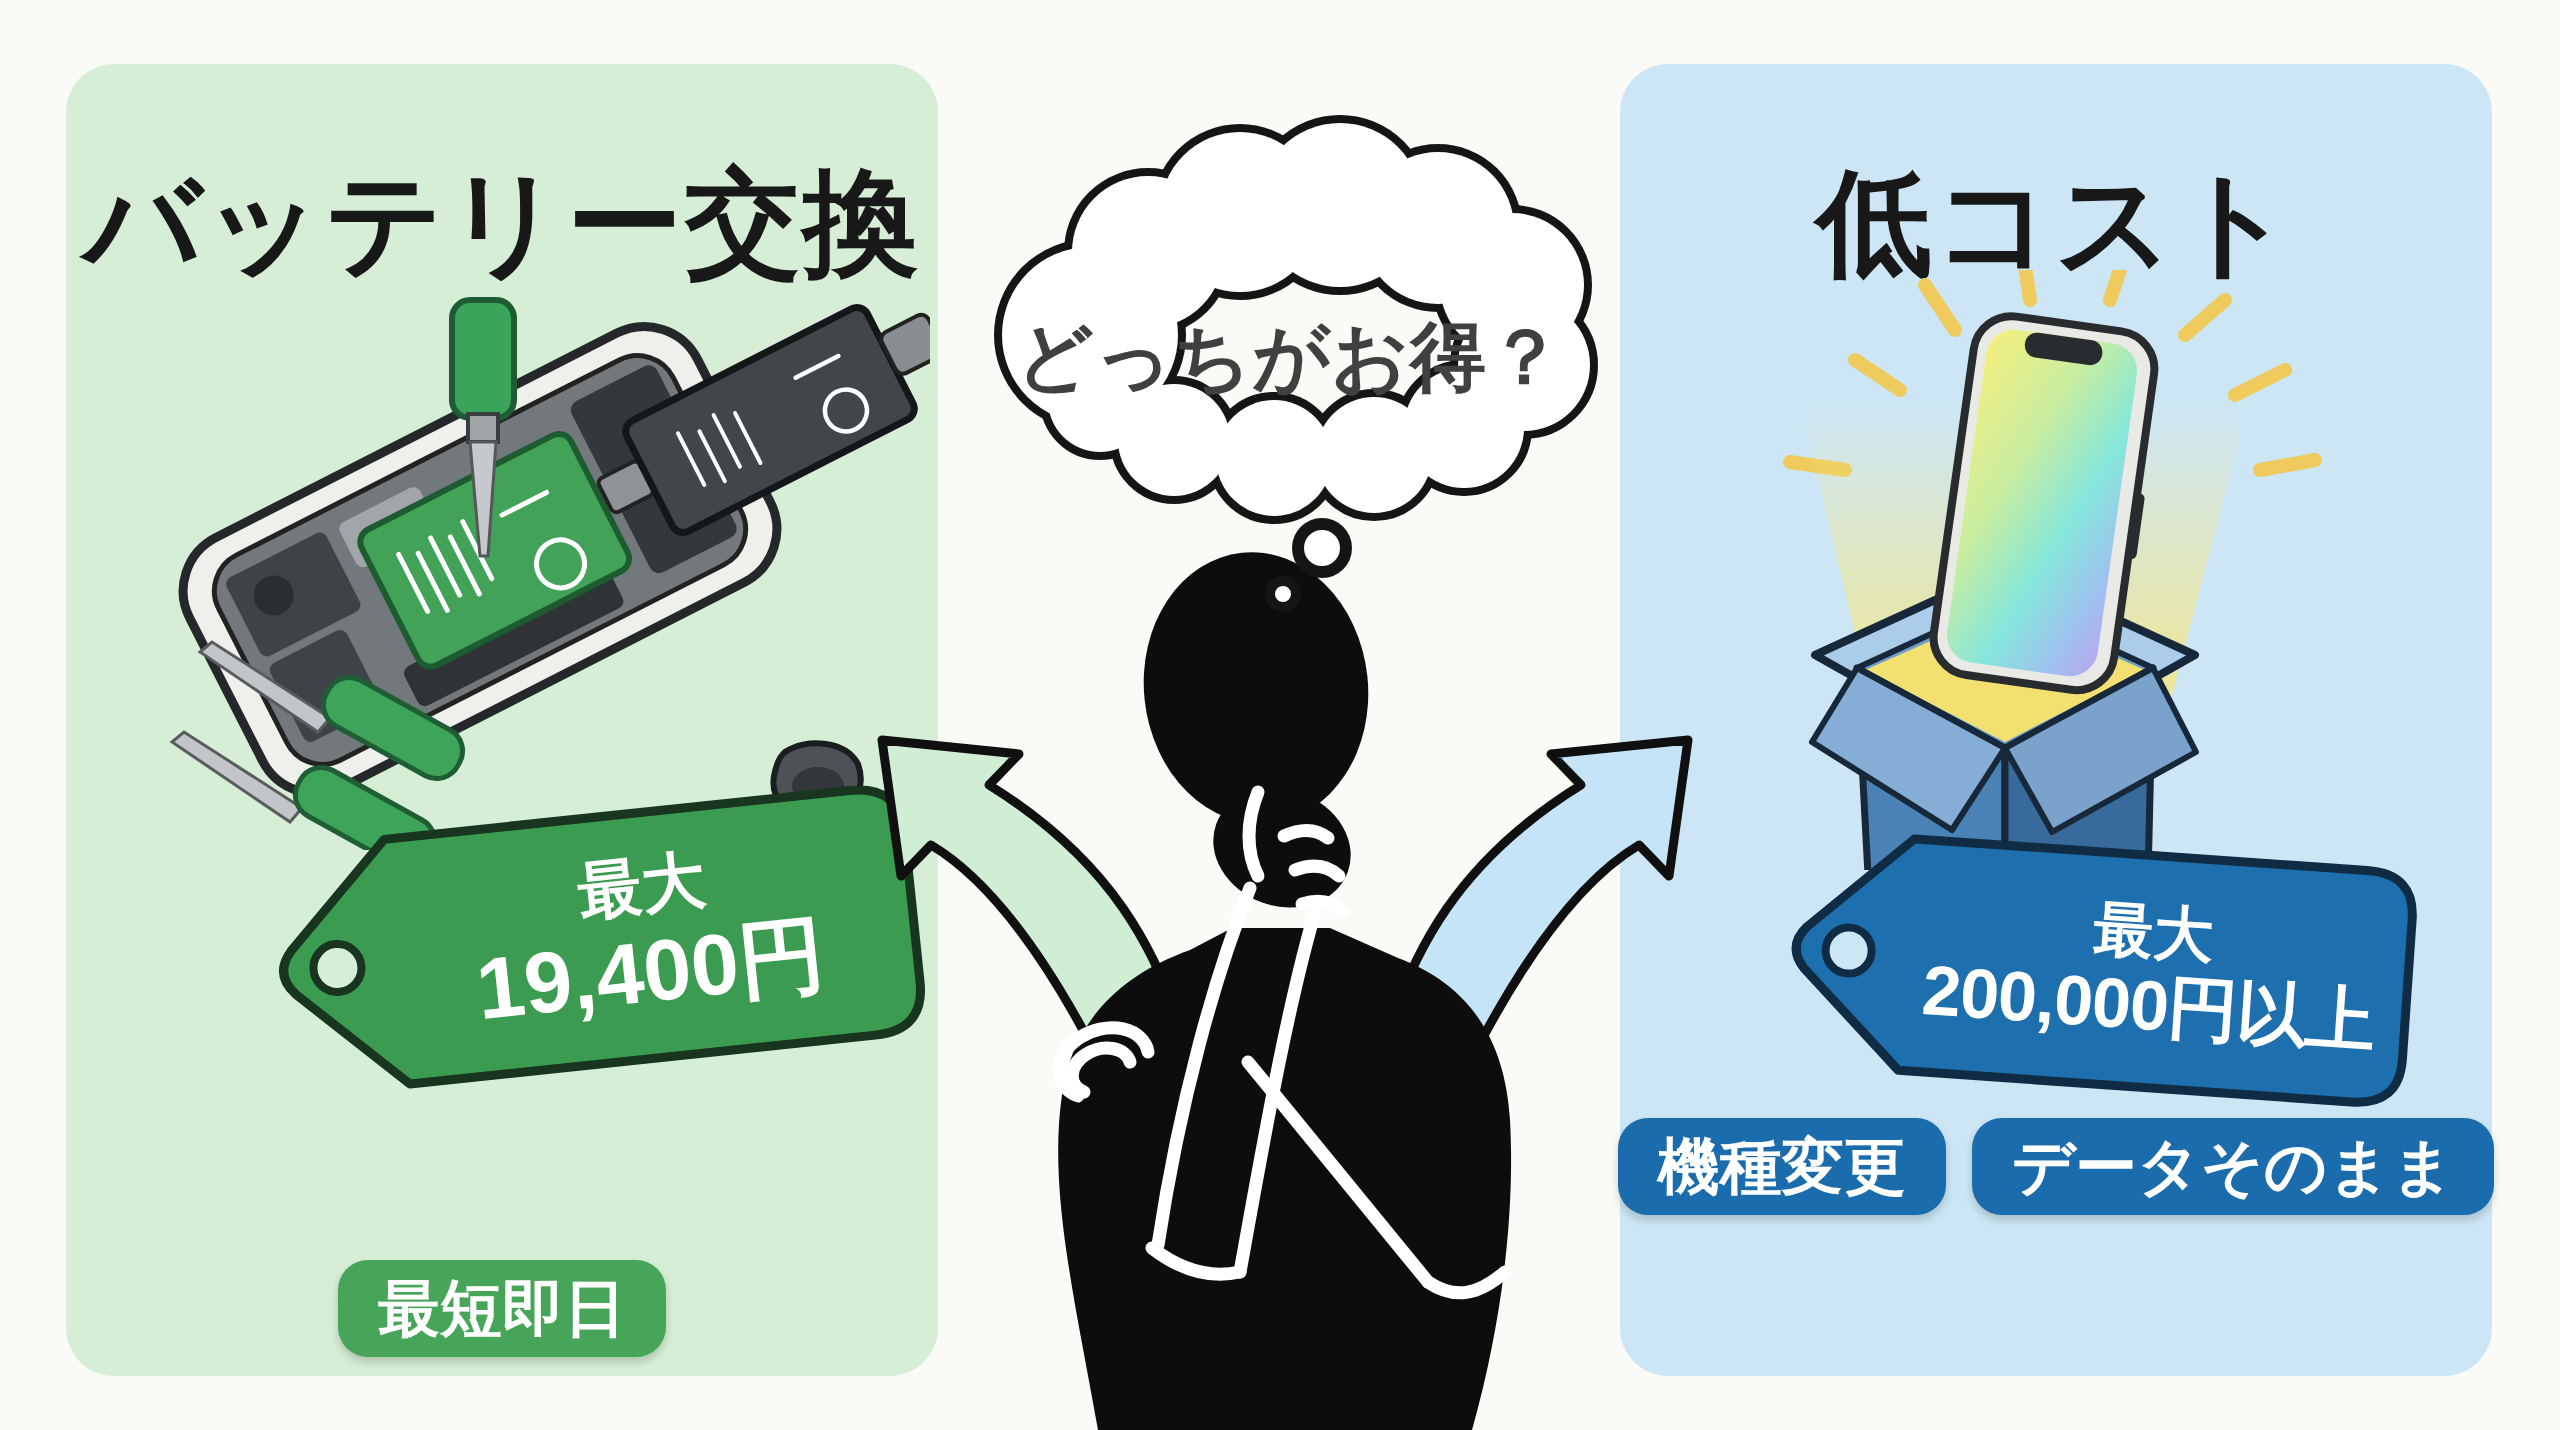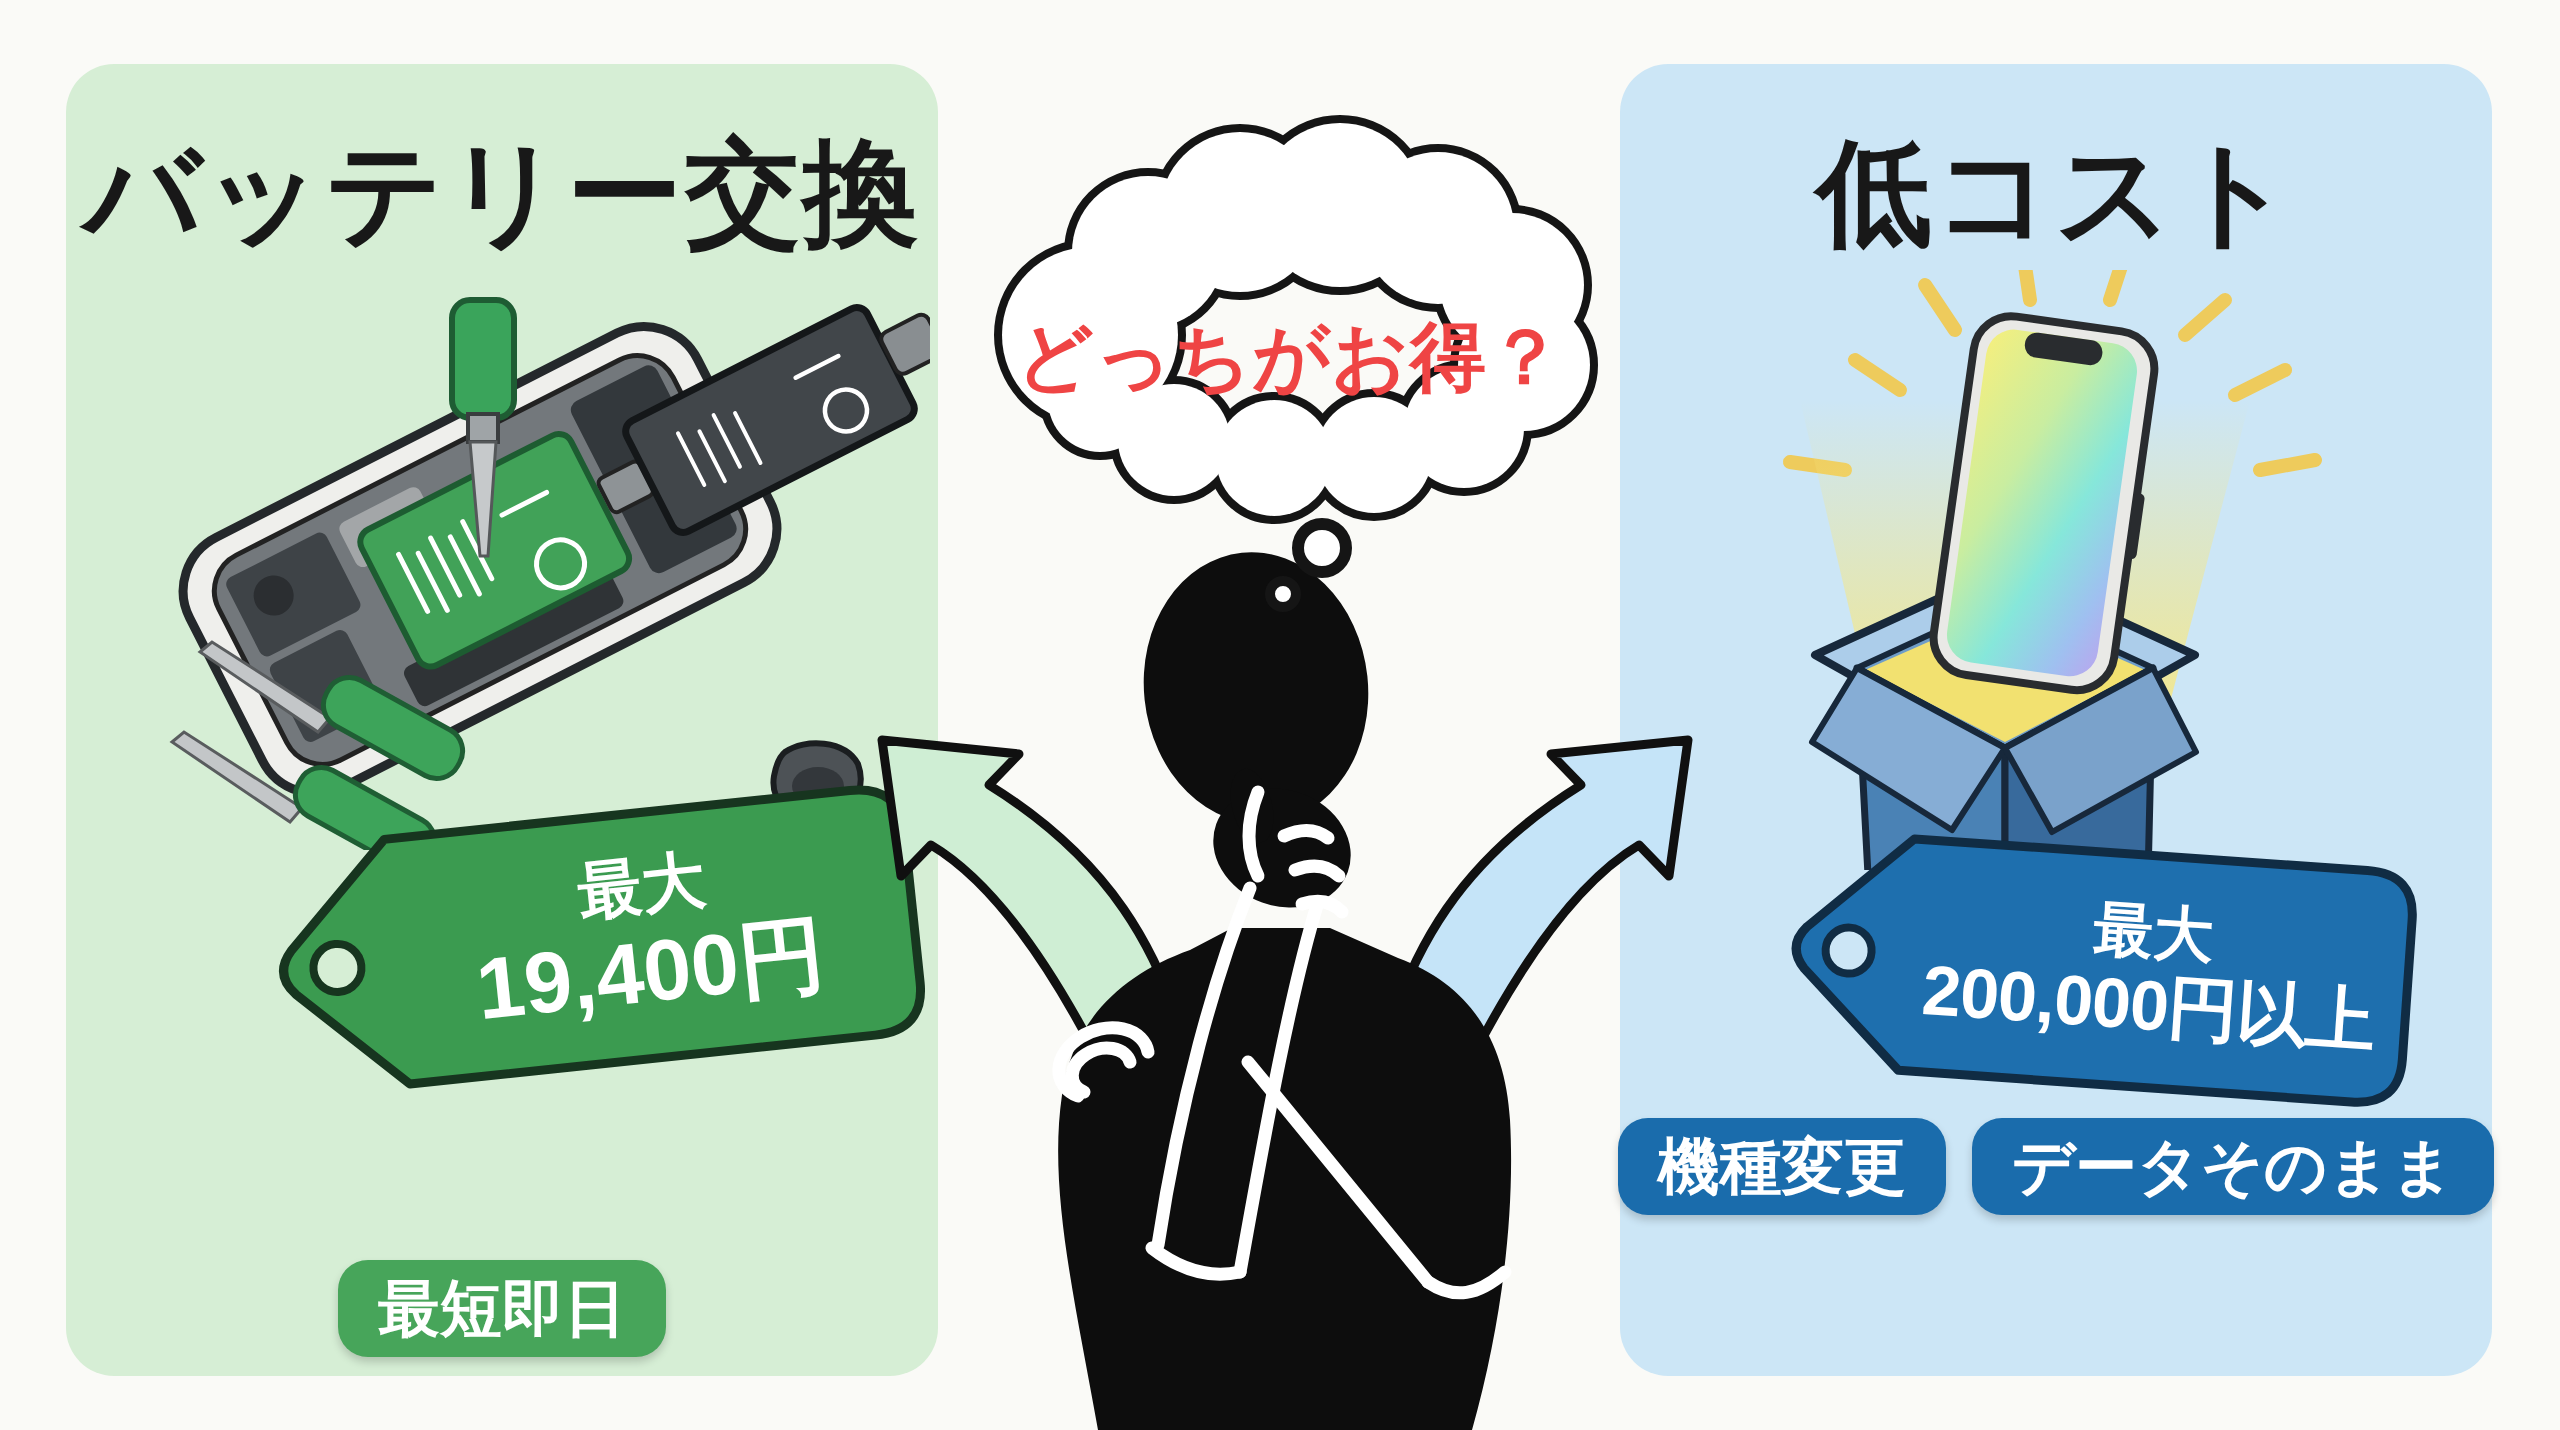--- a/index.html
+++ b/index.html
@@ -1,21 +1,21 @@
 <!DOCTYPE html>
 <html style="--page-bg: #fafaf7; --person: #0d0d0d; --left-bg: #d6eed5; --left-accent: #47a55a; --left-tag: #3b9b50; --left-arrow: #cfeed4; --right-bg: #cce6f6; --right-accent: #1a6cac; --right-tag: #1e6fae; --right-arrow: #c5e4f8;"><head>
 <meta charset="utf-8">
 <style>
   html,body{margin:0;padding:0;}
   body{font-family:"Liberation Sans","DejaVu Sans",sans-serif;}
   .canvas{position:relative;width:2560px;height:1430px;background:var(--page-bg,#fafaf7);overflow:hidden;}
   .panel{position:absolute;top:64px;width:872px;height:1312px;border-radius:48px;}
   .panel.left{left:66px;background:var(--left-bg,#d6eed5);}
   .panel.right{left:1620px;background:var(--right-bg,#cce6f6);}
-  .panel-title{position:absolute;top:130px;width:872px;text-align:center;font-size:116px;line-height:1.1;
+  .panel-title{position:absolute;top:160px;width:872px;text-align:center;font-size:116px;line-height:1.1;
     font-weight:900;color:#181818;letter-spacing:2px;}
   .panel-title.left{left:66px;}
   .panel-title.right{left:1620px;}
   .illo{position:absolute;}
   .tag{position:absolute;}
   .tag svg{position:absolute;left:0;top:0;}
   .tag-text{position:absolute;left:120px;right:14px;top:0;bottom:0;display:flex;flex-direction:column;
     align-items:center;justify-content:center;color:#ffffff;font-weight:900;text-align:center;}
   .tag.left-tag{left:264px;top:808px;width:660px;height:266px;transform:rotate(-6deg);}
   .tag.right-tag{left:1778px;top:842px;width:640px;height:252px;transform:rotate(4deg);}
@@ -26,21 +26,21 @@
   .badge-row{position:absolute;width:872px;display:flex;justify-content:center;gap:26px;}
   .badge-row.lrow1{left:66px;top:1118px;}
   .badge-row.lrow2{left:66px;top:1260px;}
   .badge-row.rrow1{left:1620px;top:1118px;}
   .badge-row.rrow2{left:1620px;top:1260px;}
   .badge{display:inline-block;padding:16px 40px;border-radius:30px;color:#fff;font-size:62px;font-weight:800;
     line-height:1.05;box-shadow:0 5px 8px rgba(0,0,0,0.18);white-space:nowrap;}
   .badge.green{background:var(--left-accent,#47a55a);}
   .badge.blue{background:var(--right-accent,#1a6cac);}
   .bubble-text{position:absolute;left:980px;top:302px;width:620px;height:110px;line-height:110px;
-    text-align:center;font-size:76px;font-weight:900;color:#ef4444;letter-spacing:1px;}
+    text-align:center;font-size:76px;font-weight:900;color:#404040;letter-spacing:1px;}
   svg{display:block;}
 </style>
 </head>
 <body>
 
 <div class="canvas">
 
   <div class="panel left"></div>
   <div class="panel right"></div>
 

